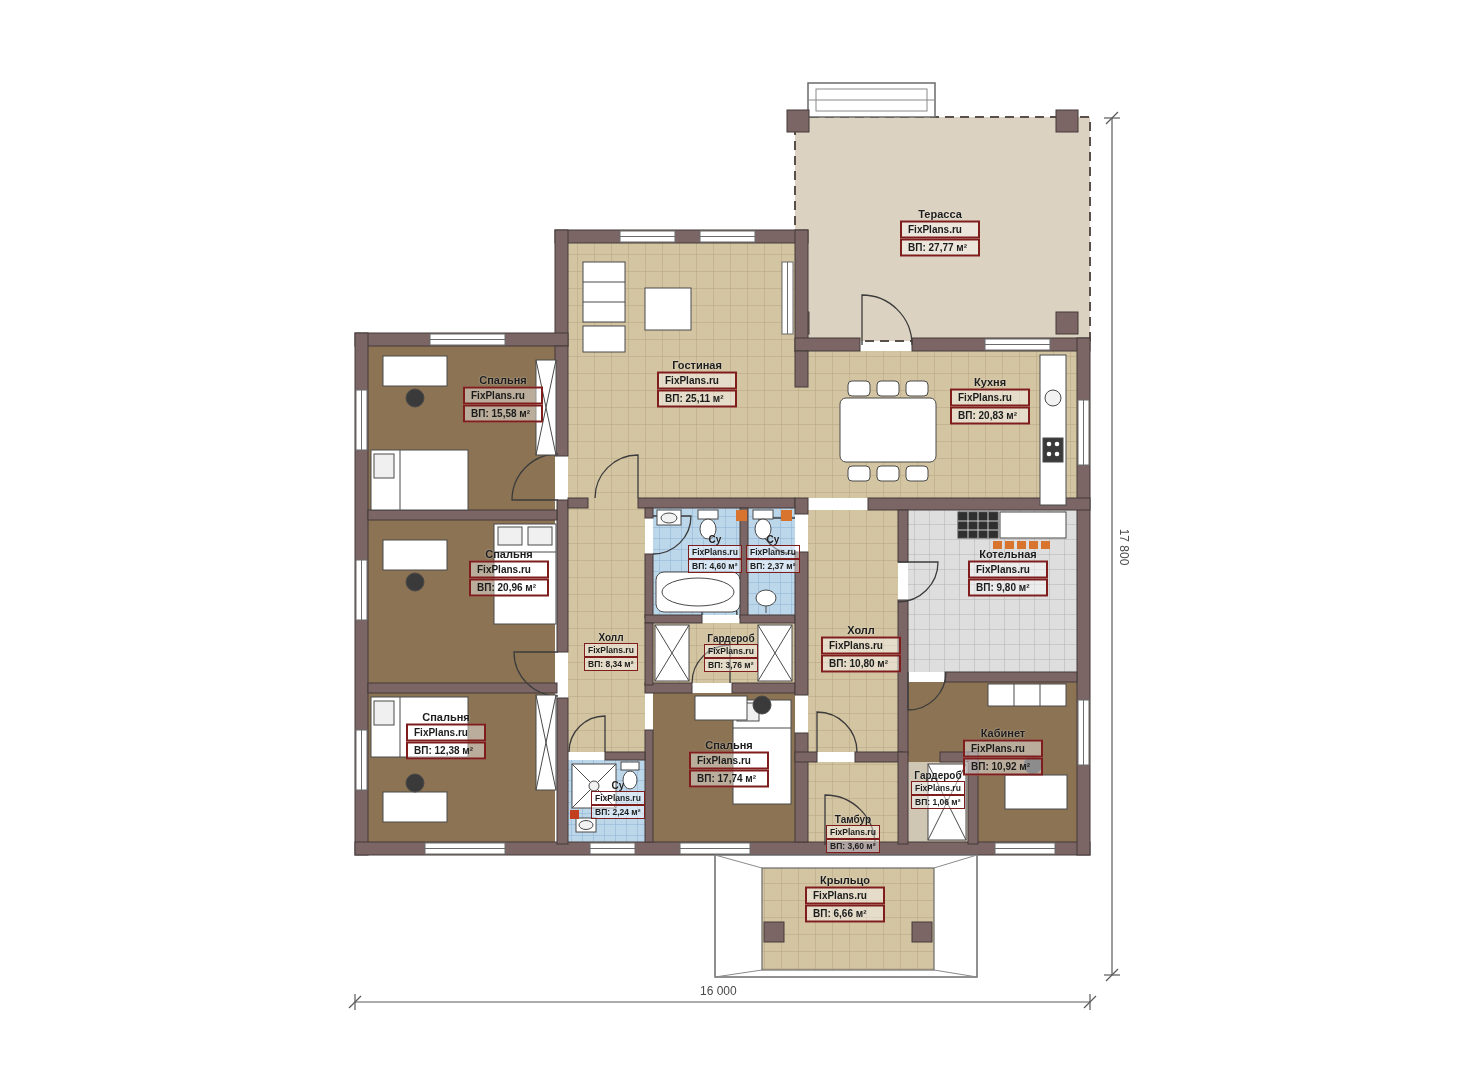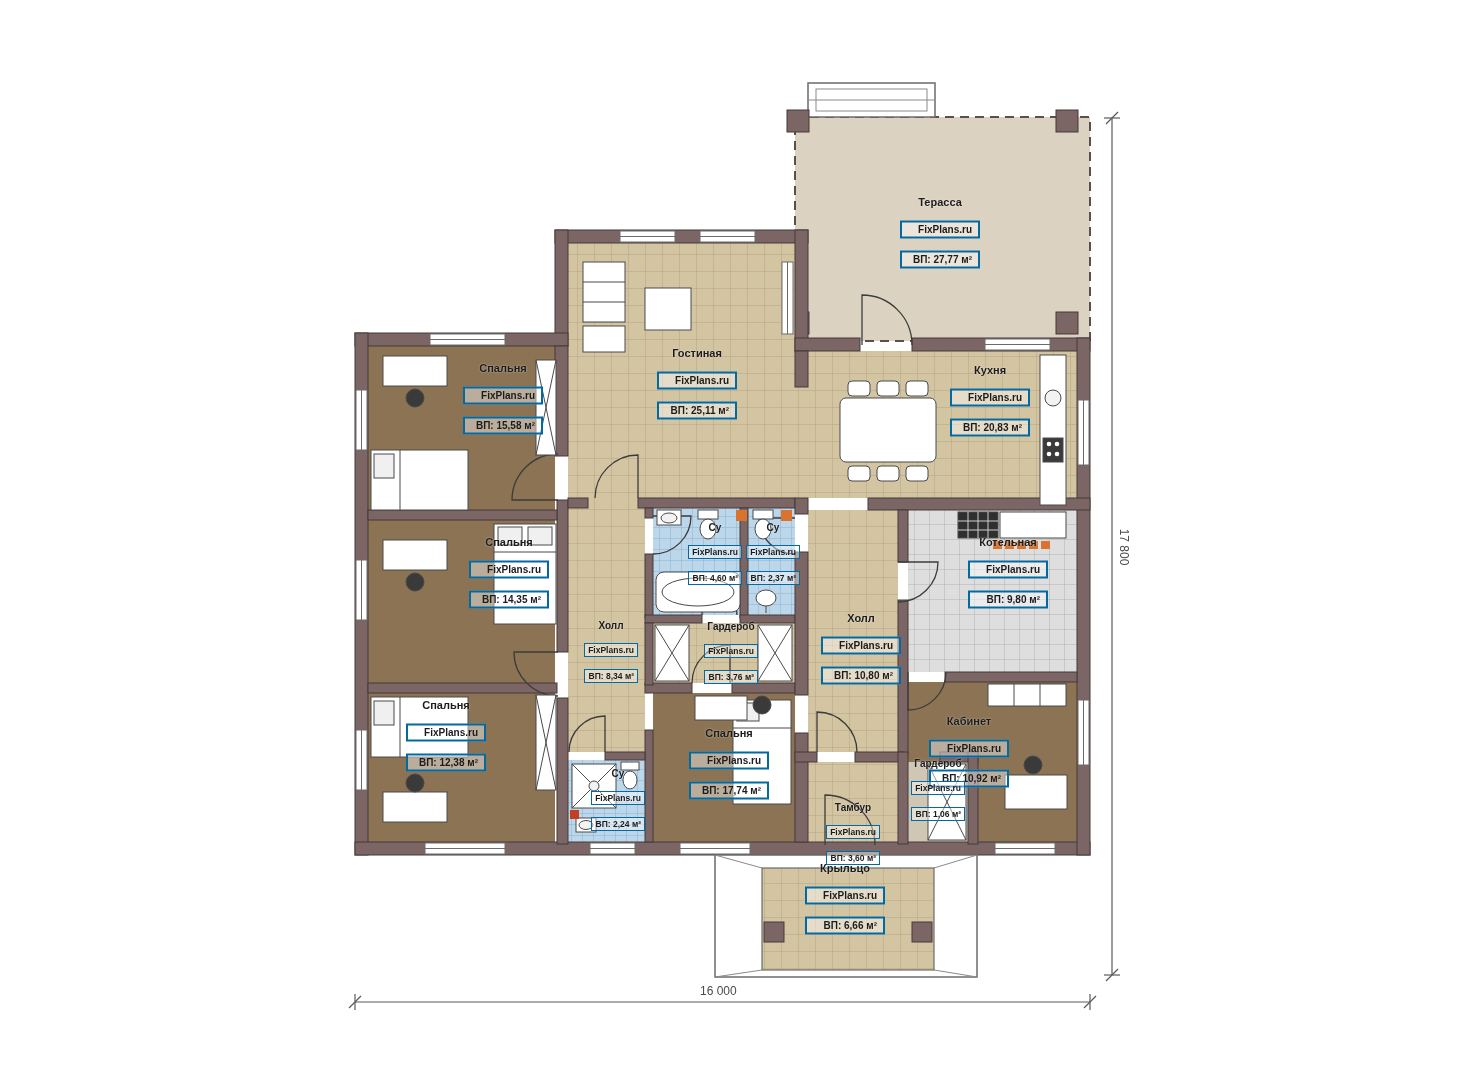--- a/index.html
+++ b/index.html
@@ -10,23 +10,23 @@
   #plan-svg{position:absolute;left:0;top:0;}
   .rlabel{
     position:absolute;transform:translate(-50%,-50%);
     display:flex;flex-direction:column;align-items:center;z-index:5;
   }
   .rname{
     font-size:11px;font-weight:bold;color:#1c1c1c;line-height:13px;white-space:nowrap;
     text-shadow:0 0 2px rgba(255,255,255,.6);
   }
   .rbox{
-    margin-top:12px;border:2px solid #0369a1;background:rgba(255,255,255,.42);
+    margin-top:0;border:2px solid #7f1d1d;background:rgba(255,255,255,.42);
     font-size:10px;font-weight:bold;color:#1c1c1c;line-height:12px;
-    padding:1px 6px;white-space:nowrap;min-width:64px;text-align:right;
+    padding:1px 6px;white-space:nowrap;min-width:64px;text-align:left;
   }
   .rlabel.sm .rname{font-size:10px;line-height:10px;}
   .rlabel.sm .rbox{font-size:8.5px;padding:0 3px;min-width:46px;border-width:1.5px;}
   .dim{
     position:absolute;font-size:12px;color:#4a4a4a;z-index:4;white-space:nowrap;
   }
   .dim.vert{transform:rotate(90deg);transform-origin:center;}
 </style>
 </head>
 <body>
@@ -409,21 +409,21 @@
 
   <div class="rlabel" style="left:503px;top:398px;">
     <span class="rname">Спальня</span>
     <span class="rbox">FixPlans.ru</span>
     <span class="rbox">ВП: 15,58 м²</span>
   </div>
 
   <div class="rlabel" style="left:509px;top:572px;">
     <span class="rname">Спальня</span>
     <span class="rbox">FixPlans.ru</span>
-    <span class="rbox">ВП: 14,35 м²</span>
+    <span class="rbox">ВП: 20,96 м²</span>
   </div>
 
   <div class="rlabel" style="left:446px;top:735px;">
     <span class="rname">Спальня</span>
     <span class="rbox">FixPlans.ru</span>
     <span class="rbox">ВП: 12,38 м²</span>
   </div>
 
   <div class="rlabel sm" style="left:611px;top:652px;">
     <span class="rname">Холл</span>
@@ -442,21 +442,21 @@
     <span class="rbox">FixPlans.ru</span>
     <span class="rbox">ВП: 10,80 м²</span>
   </div>
 
   <div class="rlabel" style="left:994px;top:572px;padding-left:28px;">
     <span class="rname">Котельная</span>
     <span class="rbox">FixPlans.ru</span>
     <span class="rbox">ВП: 9,80 м²</span>
   </div>
 
-  <div class="rlabel" style="left:969px;top:751px;">
+  <div class="rlabel" style="left:1003px;top:751px;">
     <span class="rname">Кабинет</span>
     <span class="rbox">FixPlans.ru</span>
     <span class="rbox">ВП: 10,92 м²</span>
   </div>
 
   <div class="rlabel" style="left:729px;top:763px;">
     <span class="rname">Спальня</span>
     <span class="rbox">FixPlans.ru</span>
     <span class="rbox">ВП: 17,74 м²</span>
   </div>

